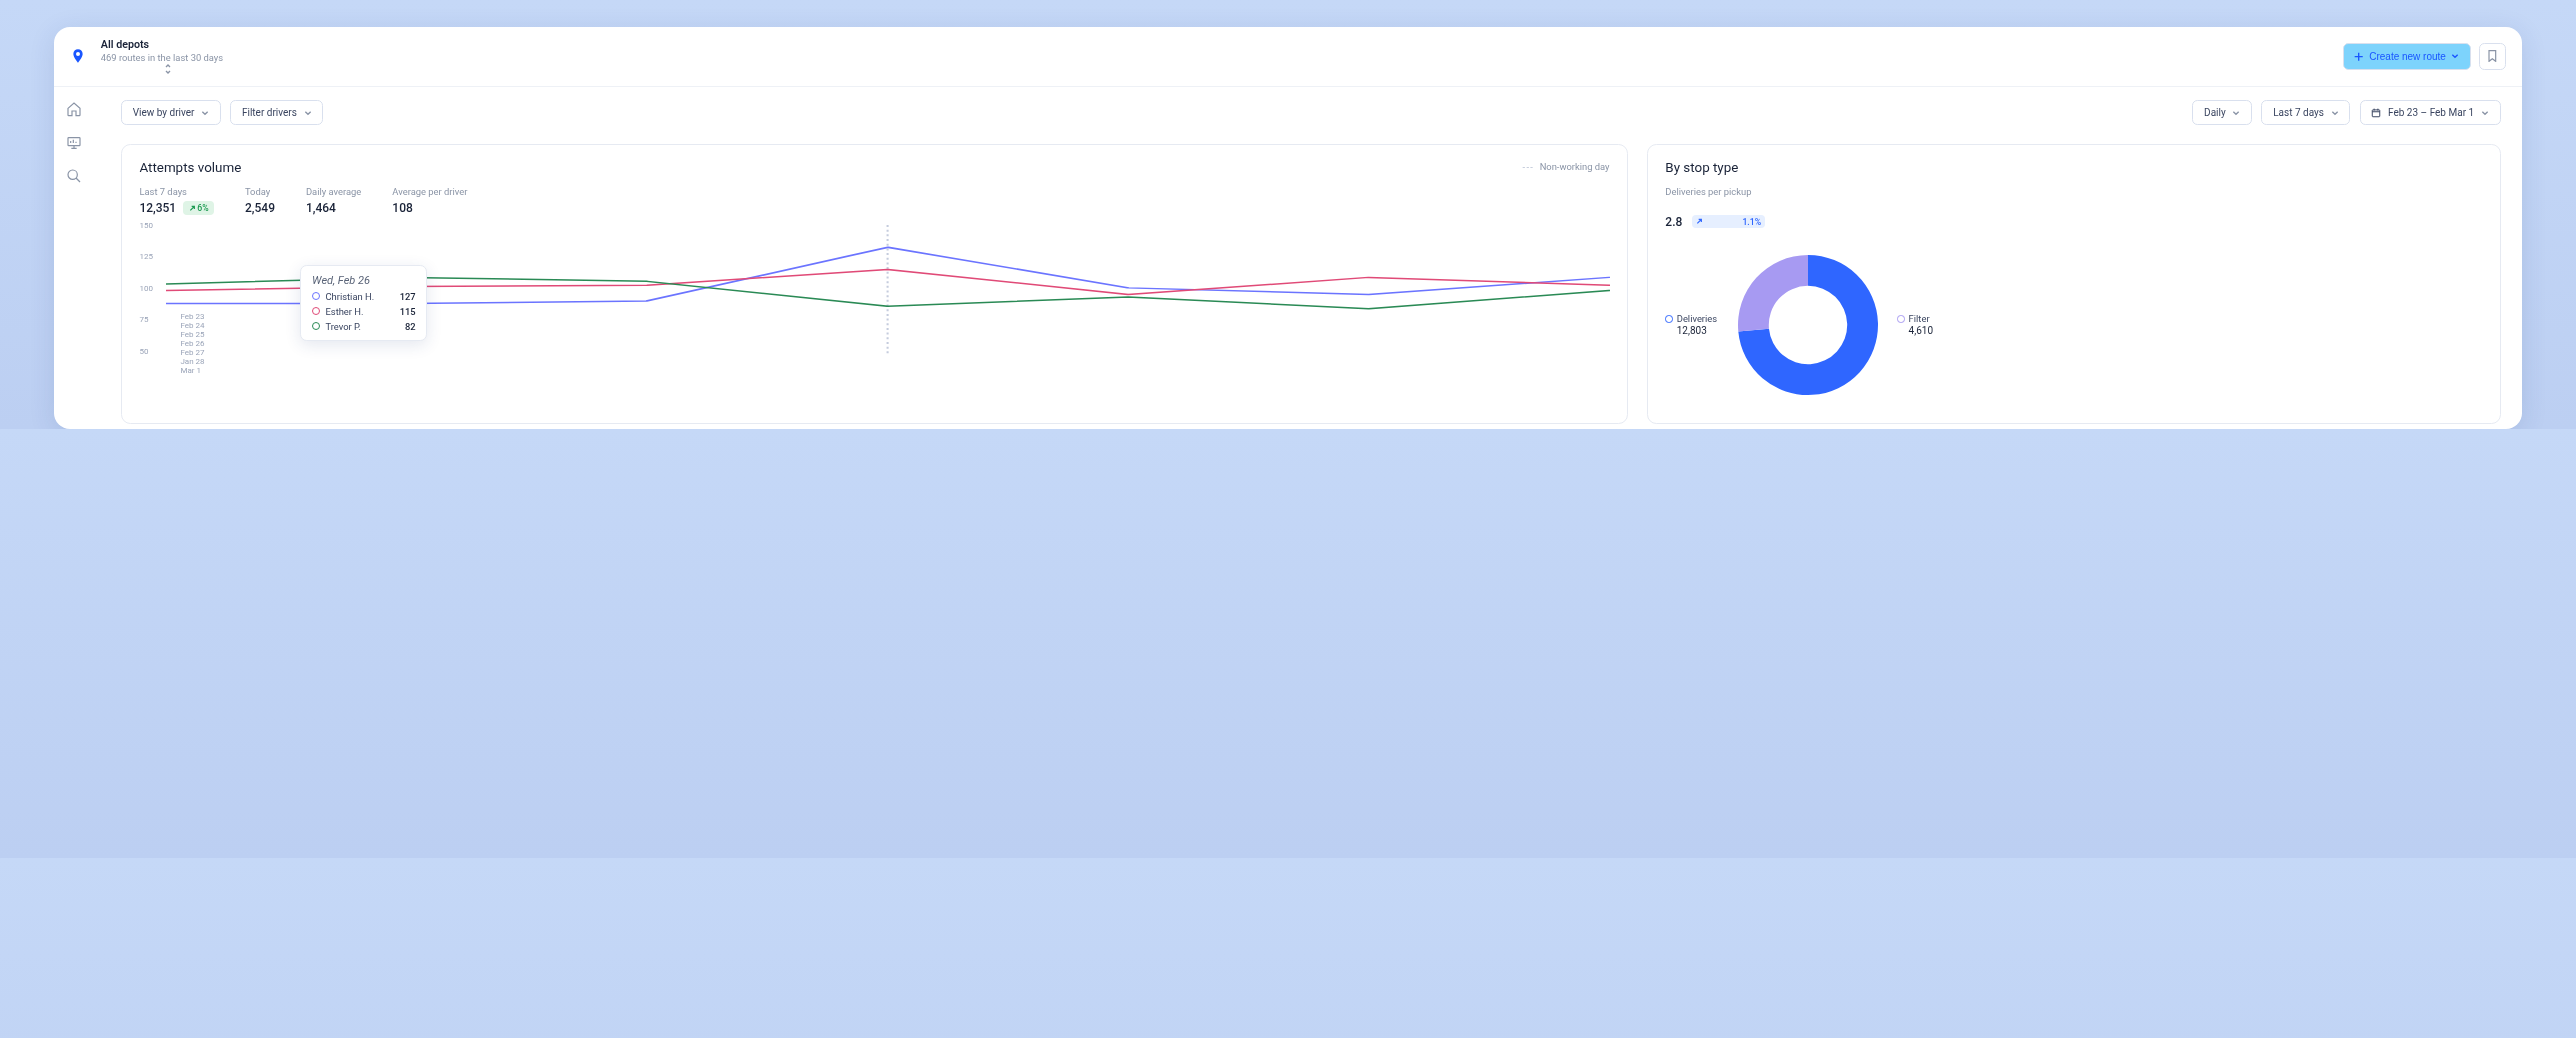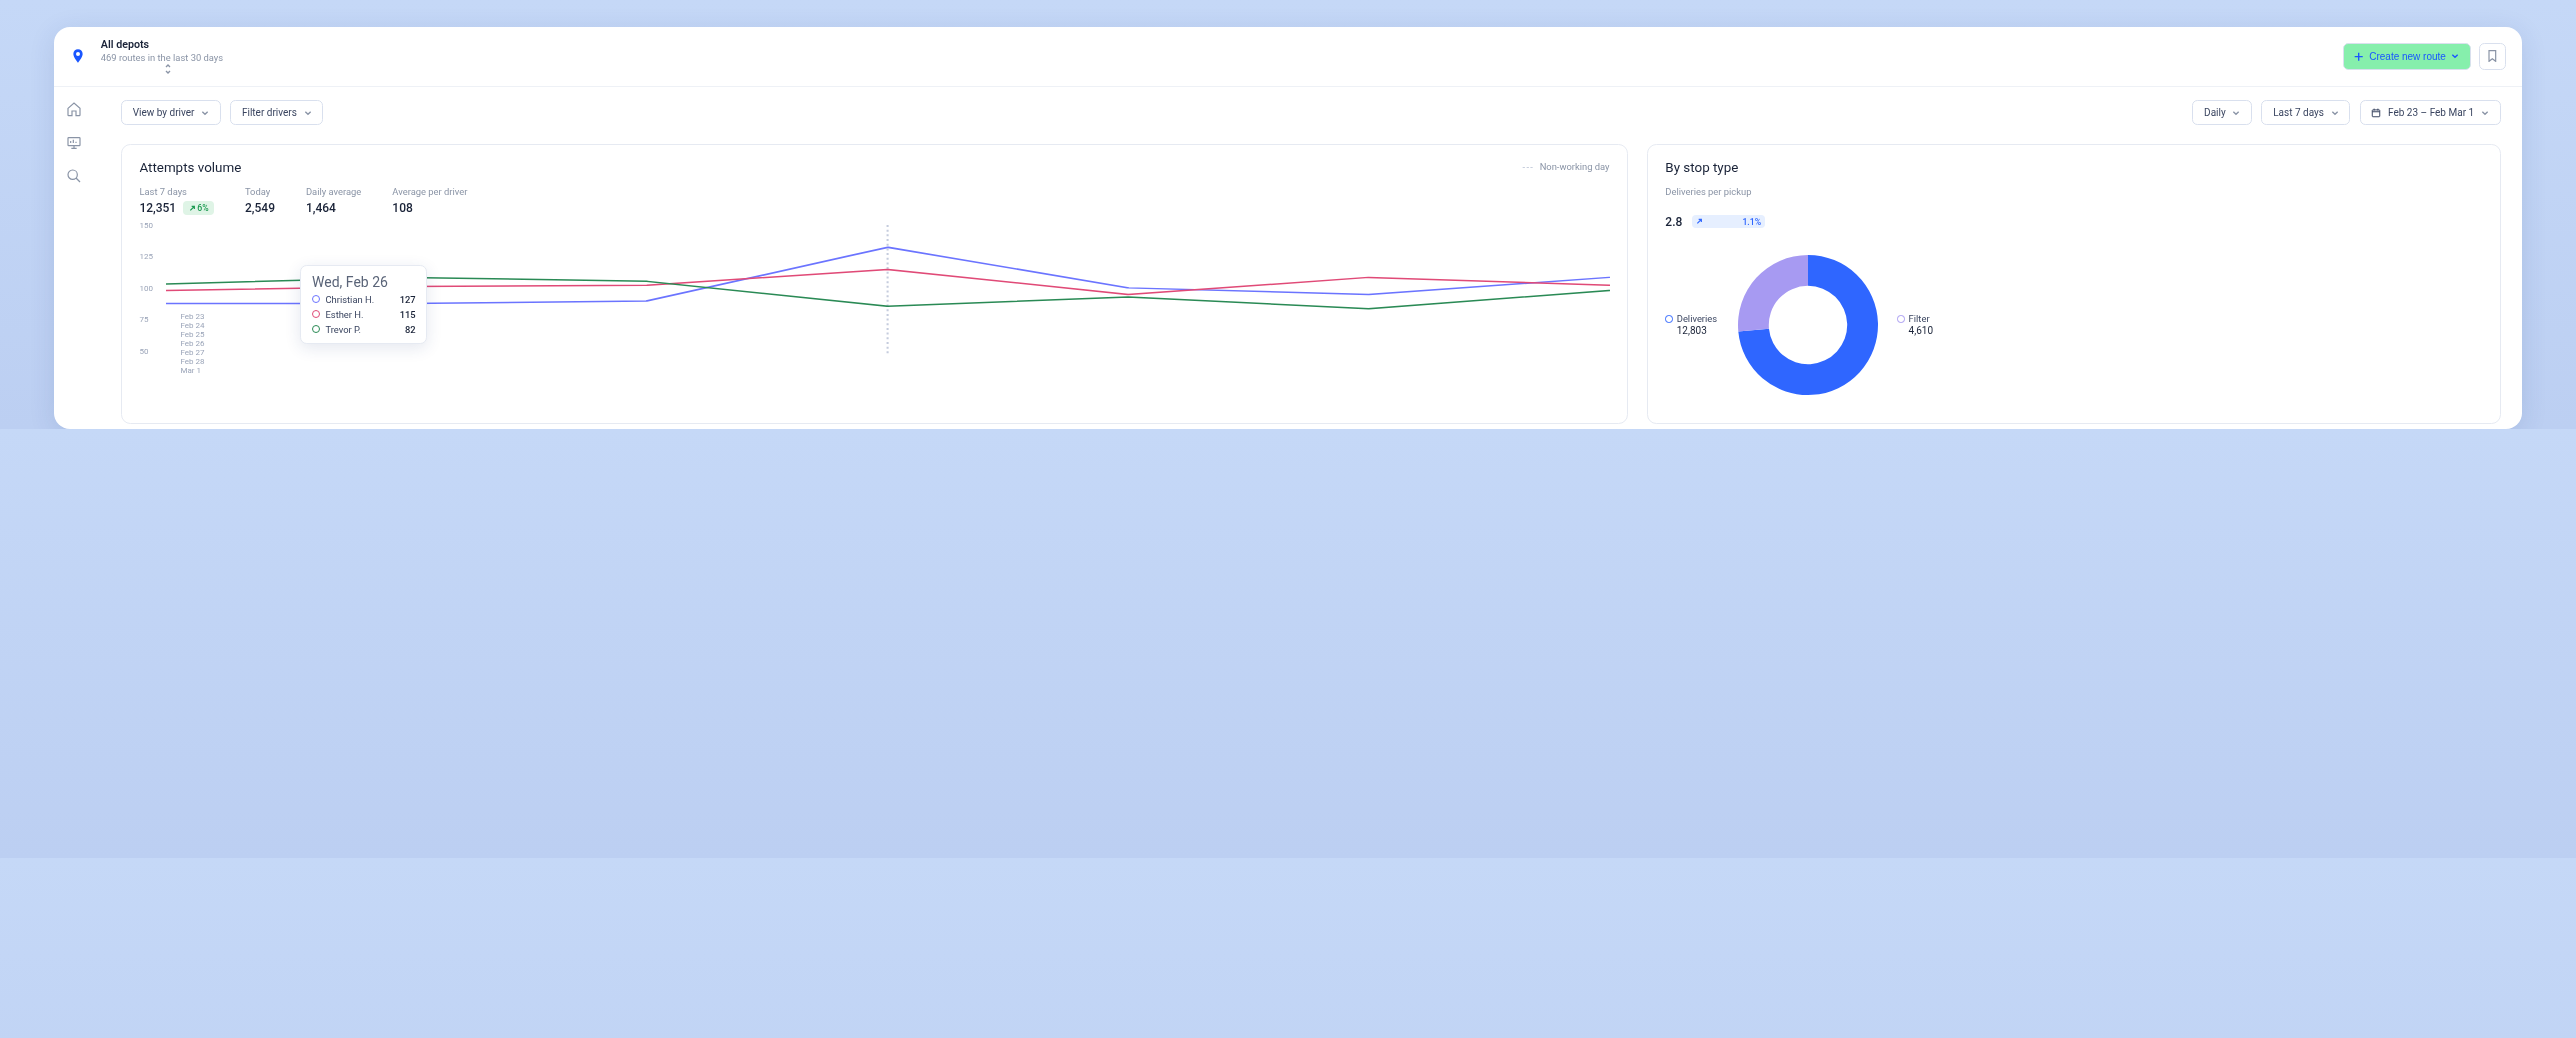--- a/index.html
+++ b/index.html
@@ -31,21 +31,21 @@
   }
   .depot-select { display:flex; align-items:center; cursor:pointer;flex-direction:column; }
   .depot-title { font-size:10.7px; font-weight:600; color:#1a2338; }
   .depot-sub   { font-size:9.4px; color:#8a94a6; margin-top:1.3px; }
   .depot-caret { margin-left:12px; color:#8a94a6; }
   .topbar-spacer { flex:1; }
   .create-btn {
     display:flex; align-items:center; gap:5.4px;
     border:0.7px solid #d9e0ee; border-radius:5.4px;
     padding:6.7px 10.7px; color:#1a56ff; font-size:10px; font-weight:500;
-    background:#86efac; cursor:pointer;
+    background:#7dd3fc; cursor:pointer;
   }
   .bookmark-btn {
     margin-left:8px; width:27px; height:27px;
     border:0.7px solid #d9e0ee; border-radius:5.4px;
     display:flex; align-items:center; justify-content:center;
     color:#8a94a6; background:#fff; cursor:pointer;
   }
   
   .body { display:flex; flex:1; }
   .sidenav {
@@ -101,21 +101,21 @@
   }
   .plot-area {
     position:absolute; left:27px; right:0; top:4px; bottom:19px;
   }
   .tooltip {
     position:absolute; left:134px; top:40px;
     background:#fff; border:0.7px solid #e6eaf2; border-radius:6.7px;
     box-shadow:0 4px 16px rgba(30,60,120,0.12);
     padding:8px 10.7px; width:127px;
   }
-  .tt-title { font-size:14px; color:#5a6478; margin-bottom:3px; }
+  .tt-title { font-size:11px; color:#5a6478; margin-bottom:3px;font-style:italic; }
   .tt-row { display:flex; align-items:center; font-size:9.4px; color:#3a4560; margin-top:4px; }
   .tt-row .ring { width:8px; height:8px; border:1.7px solid; border-radius:50%; margin-right:5.4px; }
   .tt-row .name { flex:1; }
   .tt-row .val { font-weight:500; color:#1a2338; }
   
   .side-sub { font-size:9.4px; color:#8a94a6; margin-top:9.4px; }
   .side-big { font-size:12px; font-weight:500; margin-top:18px; display:flex; align-items:center; gap:5.4px; }
   .donut-row { display:flex; align-items:center; margin-top:12px; }
   .donut-legend-left { font-size:9.4px; color:#3a4560; margin-right:6.7px; }
   .donut-legend-right{ font-size:9.4px; color:#3a4560; margin-left:5.4px; }
@@ -311,21 +311,21 @@
      </div>
                   </div>
               </div>
             </div>
             <div class="x-axis" id="x-axis">
                 <div>Feb 23</div>
                 <div>Feb 24</div>
                 <div>Feb 25</div>
                 <div>Feb 26</div>
                 <div>Feb 27</div>
-                <div>Feb 28</div>
+                <div>Jan 28</div>
                 <div>Mar 1</div>
               </div>
           </div>
         </div>
 
         <div class="panel panel-side">
           <div class="panel-title">By stop type</div>
           <div class="side-sub">Deliveries per pickup</div>
           <div class="side-big">
             <span>2.8</span>

